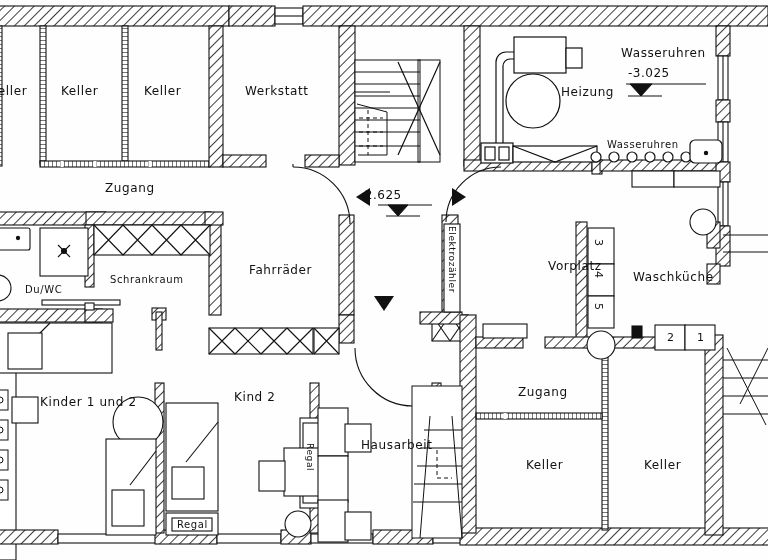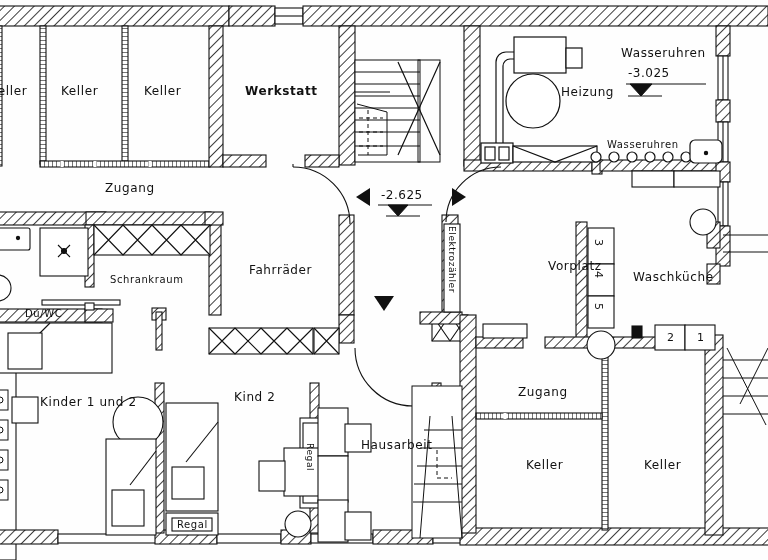--- a/index.html
+++ b/index.html
@@ -312,37 +312,37 @@
   <g fill="#111">
     <path d="M370 188 L370 206 L356 197 Z"></path>
     <path d="M452 188 L452 206 L466 197 Z"></path>
     <path d="M374 296 L394 296 L384 311 Z"></path>
   </g>
 </svg>
 
 <div class="lbl room" style="left:-10px;top:84px;">Keller</div>
 <div class="lbl room" style="left:61px;top:84px;">Keller</div>
 <div class="lbl room" style="left:144px;top:84px;">Keller</div>
-<div class="lbl room" style="left:245px;top:84px;font-weight:bold;">Werkstatt</div>
+<div class="lbl room" style="left:245px;top:84px;">Werkstatt</div>
 <div class="lbl room" style="left:105px;top:181px;">Zugang</div>
 <div class="lbl room small" style="left:110px;top:274px;">Schrankraum</div>
-<div class="lbl room small" style="left:25px;top:284px;margin-top:24px;">Du/WC</div>
+<div class="lbl room small" style="left:25px;top:284px;">Du/WC</div>
 <div class="lbl room" style="left:249px;top:263px;">Fahrräder</div>
 <div class="lbl room" style="left:561px;top:85px;">Heizung</div>
 <div class="lbl room" style="left:621px;top:46px;">Wasseruhren</div>
 <div class="lbl room" style="left:504px;top:259px;margin-left:44px;">Vorplatz</div>
 <div class="lbl room" style="left:633px;top:270px;">Waschküche</div>
 <div class="lbl room" style="left:40px;top:395px;">Kinder 1 und 2</div>
 <div class="lbl room" style="left:234px;top:390px;">Kind 2</div>
 <div class="lbl room" style="left:361px;top:390px;margin-top:48px;">Hausarbeit</div>
 <div class="lbl room" style="left:518px;top:385px;">Zugang</div>
 <div class="lbl room" style="left:526px;top:458px;">Keller</div>
 <div class="lbl room" style="left:644px;top:458px;">Keller</div>
 
-<div class="lbl elev" style="left:381px;top:188px;">-2.625</div>
+<div class="lbl elev" style="left:360px;top:188px;">-2.625</div>
 <div class="lbl elev" style="left:628px;top:66px;text-align:right;">-3.025</div>
 
 <div class="lbl small" style="left:607px;top:139px;">Wasseruhren</div>
 <div class="lbl tiny vert" style="left:457px;top:226px;transform:rotate(90deg);">Elektrozähler</div>
 <div class="lbl small" style="left:177px;top:519px;">Regal</div>
 <div class="lbl tiny vert" style="left:315px;top:443px;transform:rotate(90deg);">Regal</div>
 
 <div class="lbl boxnum vert" style="left:605px;top:239px;transform:rotate(90deg);">3</div>
 <div class="lbl boxnum vert" style="left:605px;top:271px;transform:rotate(90deg);">4</div>
 <div class="lbl boxnum vert" style="left:605px;top:303px;transform:rotate(90deg);">5</div>

